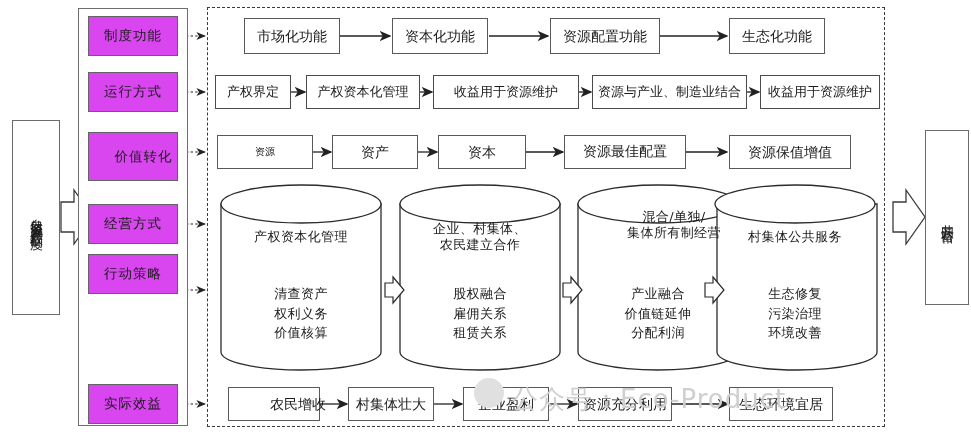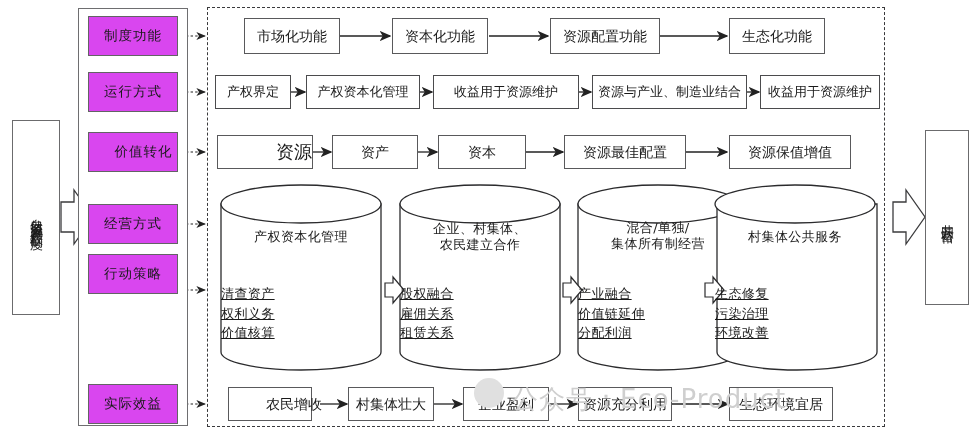--- a/index.html
+++ b/index.html
@@ -54,22 +54,22 @@
 
   
   .ovl{position:absolute;left:0;top:0;width:971px;height:434px;pointer-events:none;}
 
   
   .cyl-top{
     position:absolute;text-align:center;font-size:13px;line-height:1.22;
     color:#1a1a1a;white-space:pre-line;letter-spacing:.4px;
   }
   .cyl-body{
-    position:absolute;text-align:left;font-size:13px;line-height:1.52;
-    color:#1a1a1a;white-space:pre-line;letter-spacing:.4px;text-decoration:underline;
+    position:absolute;text-align:center;font-size:13px;line-height:1.52;
+    color:#1a1a1a;white-space:pre-line;letter-spacing:.4px;
   }
 
   
   .wm{
     position:absolute;color:#cfcfcf;font-size:26px;letter-spacing:1px;
     white-space:nowrap;user-select:none;
   }
   .wm-badge{
     position:absolute;width:30px;height:30px;border-radius:50%;
     background:#e0e0e0;
@@ -158,21 +158,21 @@
   </div>
 
   <div class="rail" style="left:78px;top:8px;width:110px;height:418px;"></div>
 
   <div class="rail-item" style="left:88px;top:16px;width:90px;height:40px;">
     <span>制度功能</span>
   </div>
   <div class="rail-item" style="left:88px;top:72px;width:90px;height:40px;">
     <span>运行方式</span>
   </div>
-  <div class="rail-item" style="left:88px;top:132px;width:90px;height:40px;padding-left:21px;">
+  <div class="rail-item" style="left:88px;top:132px;width:90px;height:49px;padding-left:21px;">
     <span>价值转化</span>
   </div>
   <div class="rail-item" style="left:88px;top:204px;width:90px;height:40px;">
     <span>经营方式</span>
   </div>
   <div class="rail-item" style="left:88px;top:254px;width:90px;height:40px;">
     <span>行动策略</span>
   </div>
   <div class="rail-item" style="left:88px;top:384px;width:90px;height:40px;">
     <span>实际效益</span>
@@ -202,30 +202,30 @@
   <div class="box thin" style="left:433px;top:75px;width:146px;height:34px;font-size:13px;">
     <span>收益用于资源维护</span>
   </div>
   <div class="box thin" style="left:592px;top:75px;width:155px;height:34px;font-size:13px;">
     <span>资源与产业、制造业结合</span>
   </div>
   <div class="box thin" style="left:760px;top:75px;width:120px;height:34px;font-size:13px;">
     <span>收益用于资源维护</span>
   </div>
 
-  <div class="box" style="left:217px;top:135px;width:96px;height:34px;font-size:18px;justify-content:flex-end;">
+  <div class="box" style="left:217px;top:135px;width:96px;height:34px;font-size:10px;">
     <span>资源</span>
   </div>
   <div class="box" style="left:332px;top:135px;width:86px;height:34px;font-size:14px;">
     <span>资产</span>
   </div>
   <div class="box" style="left:438px;top:135px;width:88px;height:34px;font-size:14px;">
     <span>资本</span>
   </div>
-  <div class="box" style="left:564px;top:135px;width:122px;height:34px;font-size:14px;">
+  <div class="box" style="left:564px;top:135px;width:122px;height:34px;font-size:14px;font-family:Liberation Serif, serif;">
     <span>资源最佳配置</span>
   </div>
   <div class="box" style="left:729px;top:135px;width:122px;height:34px;font-size:14px;">
     <span>资源保值增值</span>
   </div>
 
   <div class="cyl-top" style="left:221px;top:213px;width:160px;">
     <span>产权资本化管理</span>
   </div>
   <div class="cyl-body" style="left:221px;top:264px;width:160px;">
@@ -237,40 +237,40 @@
   <div class="cyl-top" style="left:400px;top:205px;width:160px;">
     <span>企业、村集体、
 农民建立合作</span>
   </div>
   <div class="cyl-body" style="left:400px;top:264px;width:160px;">
     <span>股权融合
 雇佣关系
 租赁关系</span>
   </div>
 
-  <div class="cyl-top" style="left:578px;top:204px;width:160px;">
+  <div class="cyl-top" style="left:578px;top:193px;width:160px;padding-left:16px;">
     <span>混合/单独/
 集体所有制经营</span>
   </div>
   <div class="cyl-body" style="left:578px;top:264px;width:160px;">
     <span>产业融合
 价值链延伸
 分配利润</span>
   </div>
 
   <div class="cyl-top" style="left:715px;top:213px;width:160px;">
     <span>村集体公共服务</span>
   </div>
   <div class="cyl-body" style="left:715px;top:264px;width:160px;">
     <span>生态修复
 污染治理
 环境改善</span>
   </div>
 
-  <div class="box" style="left:228px;top:387px;width:84px;height:34px;font-size:14px;padding-left:48px;">
+  <div class="box" style="left:228px;top:387px;width:92px;height:34px;font-size:14px;padding-left:48px;">
     <span>农民增收</span>
   </div>
   <div class="box" style="left:348px;top:387px;width:86px;height:34px;font-size:14px;">
     <span>村集体壮大</span>
   </div>
   <div class="box" style="left:463px;top:387px;width:86px;height:34px;font-size:14px;">
     <span>企业盈利</span>
   </div>
   <div class="box" style="left:578px;top:387px;width:94px;height:34px;font-size:14px;">
     <span>资源充分利用</span>

